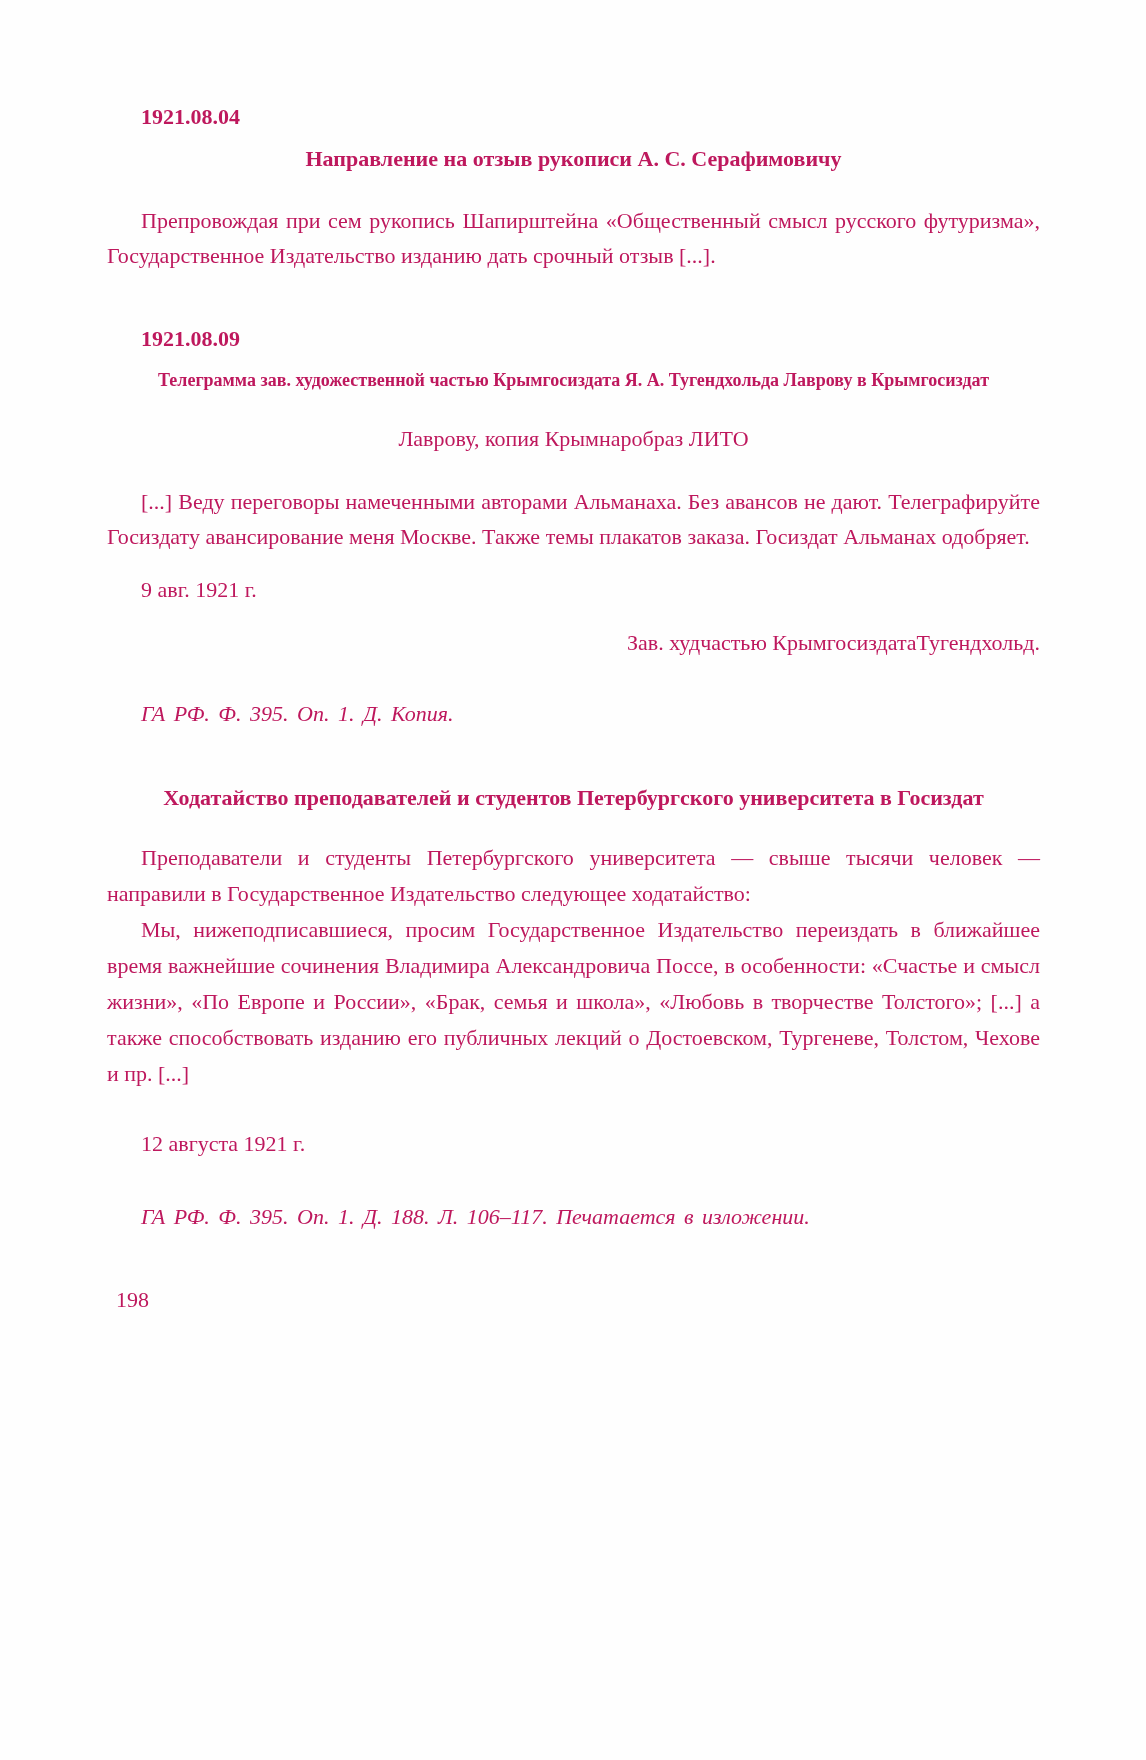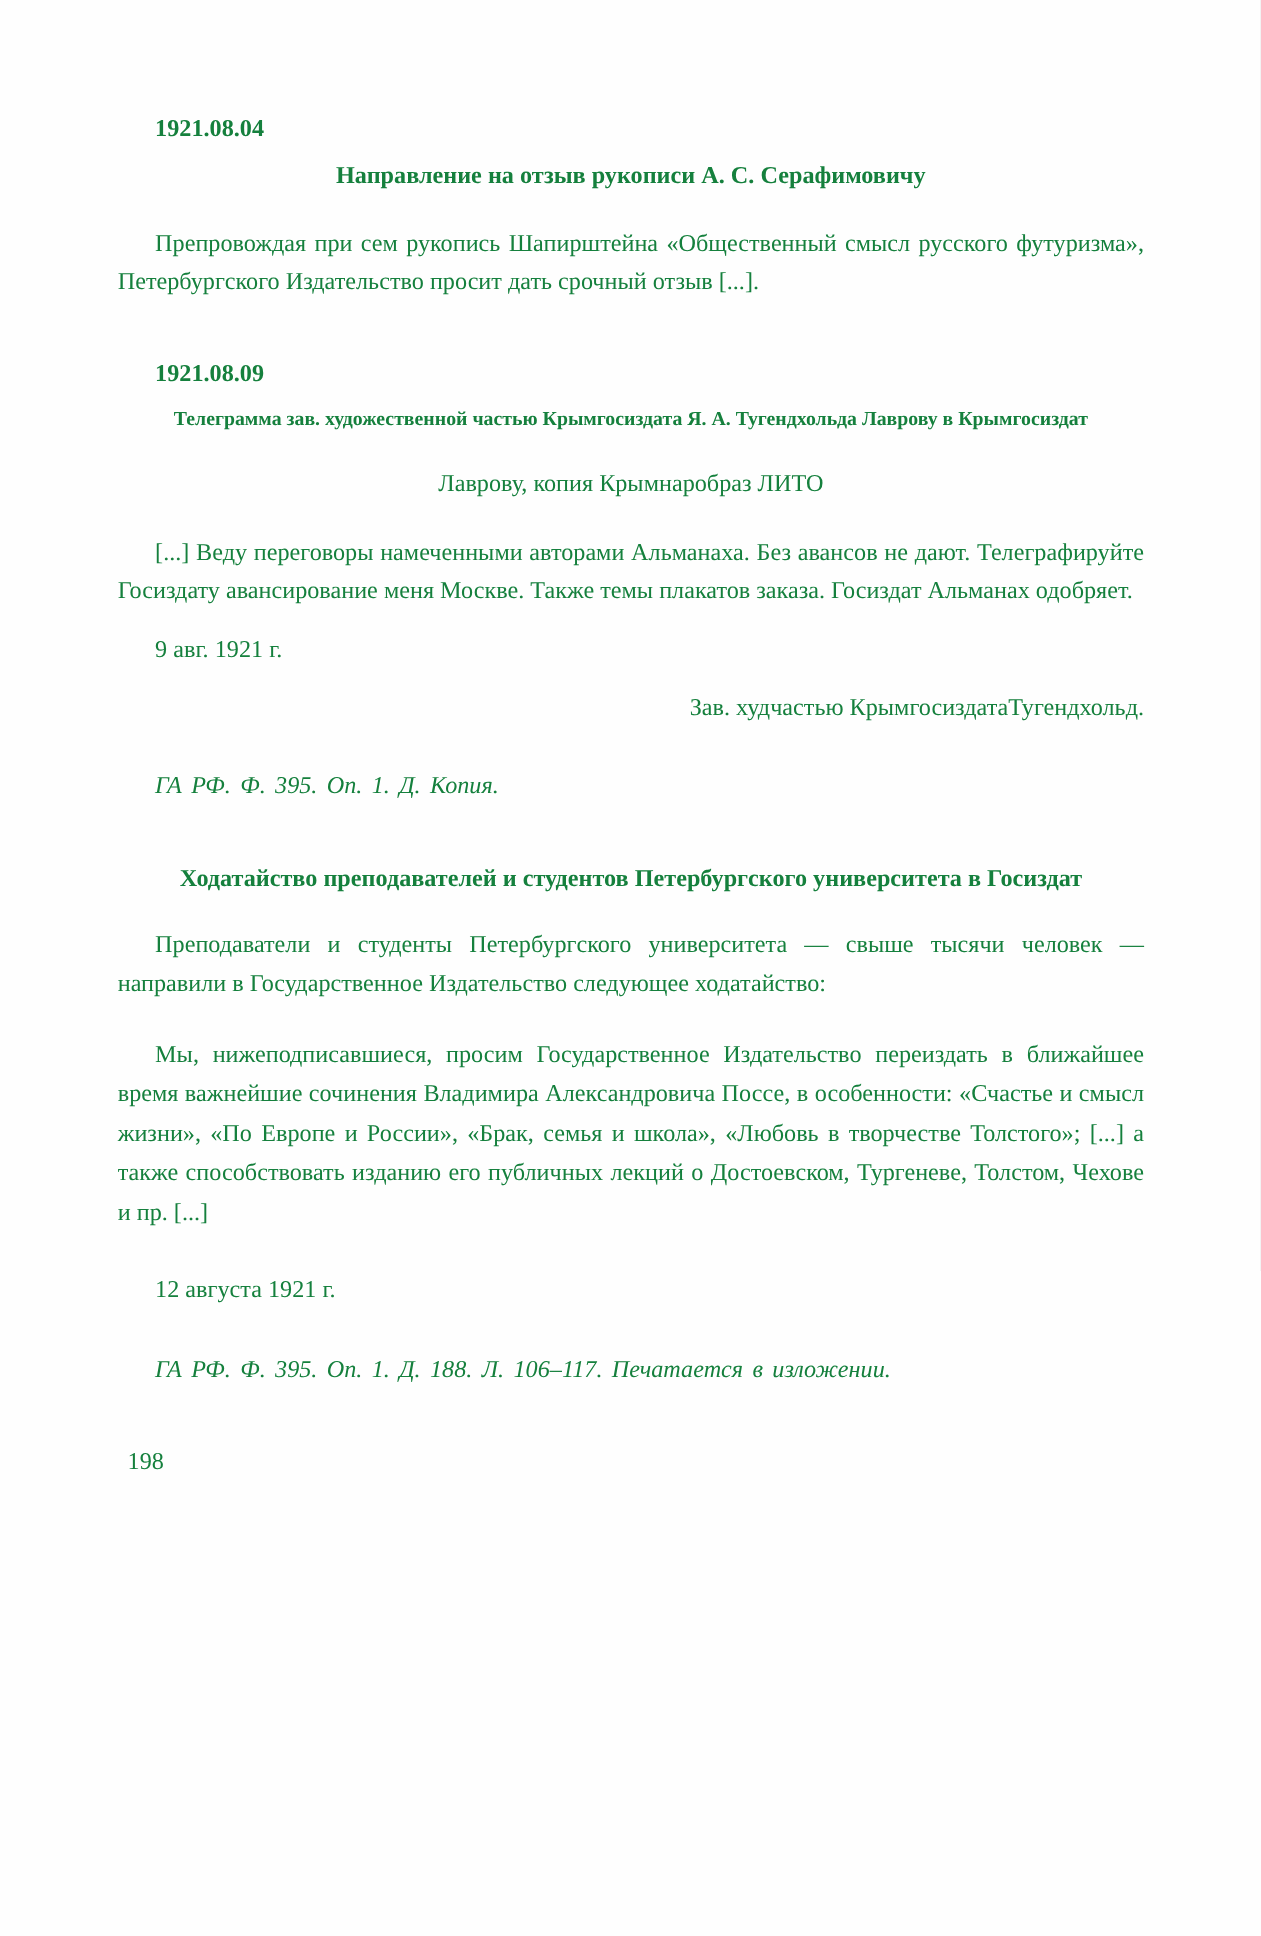--- a/index.html
+++ b/index.html
@@ -6,21 +6,21 @@
     margin: 0;
     padding: 0;
     background: #e8e8e8;
   }
   .page {
     position: relative;
     width: 1146px;
     height: 1760px;
     margin: 0 auto;
     background: #fefefe;
-    color: #15803d;
+    color: #be185d;
     font-family: "Liberation Serif", "DejaVu Serif", serif;
     font-size: 22px;
     overflow: hidden;
   }
   .text-block {
     padding: 99px 106px 0 107px; 
   }
   .entry { margin-bottom: 48px; }
 
   .entry-date {
@@ -64,40 +64,40 @@
     font-style: italic;
     text-align: justify;
     text-indent: 34px;
     line-height: 35px;
     word-spacing: 3px;
     margin: 26px 0 0 0;
   }
   .reference.wide-gap { margin-top: 36px; }
 
   
-  .entry-3 .body-par { line-height: 36px; margin-top: 28px; }
+  .entry-3 .body-par { line-height: 36px; }
   .entry-3 .first-par { margin-top: 24px; }
   .entry-3 .date-line { margin-top: 34px; }
   .entry-3 .reference { margin-top: 38px; }
 
   .page-number {
     line-height: 35px;
     margin: 24px 0 0 9px;
   }
 </style>
 </head>
 <body>
 
 <div class="page">
   <div class="text-block">
 
     <section class="entry entry-1">
       <p class="entry-date">1921.08.04</p>
       <h2 class="entry-title" style="font-size:22px">Направление на отзыв рукописи А. С. Серафимовичу</h2>
-      <p class="body-par first-par">Препровождая при сем рукопись Шапирштейна «Общественный смысл русского футуризма», Петербургского Издательство просит дать срочный отзыв [...].</p>
+      <p class="body-par first-par">Препровождая при сем рукопись Шапирштейна «Общественный смысл русского футуризма», Государственное Издательство изданию дать срочный отзыв [...].</p>
     </section>
 
     <section class="entry entry-2">
       <p class="entry-date">1921.08.09</p>
       <h2 class="entry-title" style="font-size:18px">Телеграмма зав. художественной частью Крымгосиздата Я. А. Тугендхольда Лаврову в Крымгосиздат</h2>
       <p class="addressee">Лаврову, копия Крымнаробраз ЛИТО</p>
       <p class="body-par first-par after-addressee">[...] Веду переговоры намеченными авторами Альманаха. Без авансов не дают. Телеграфируйте Госиздату авансирование меня Москве. Также темы плакатов заказа. Госиздат Альманах одобряет.</p>
       <p class="date-line">9 авг. 1921 г.</p>
       <div class="signature-row">
         <span>Зав. худчастью Крымгосиздата</span>

